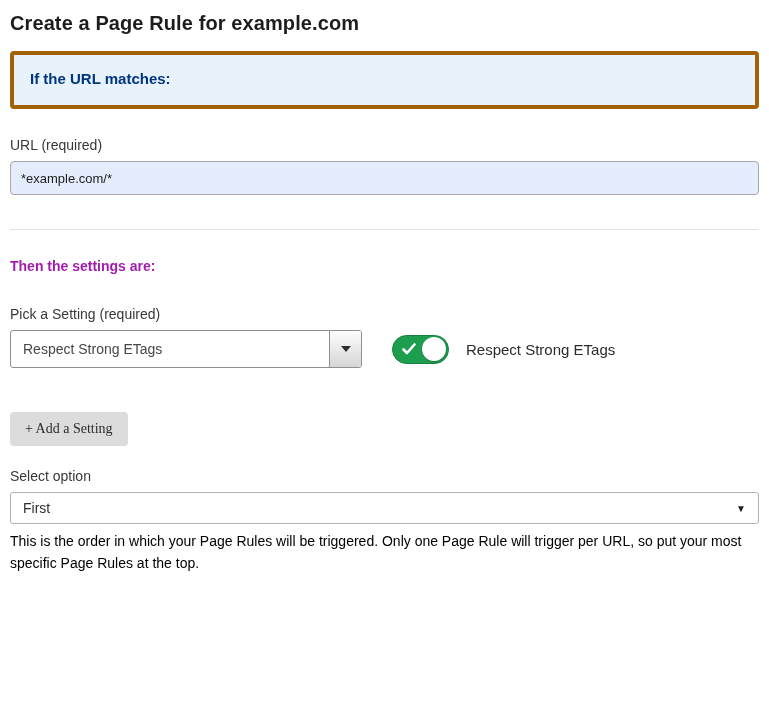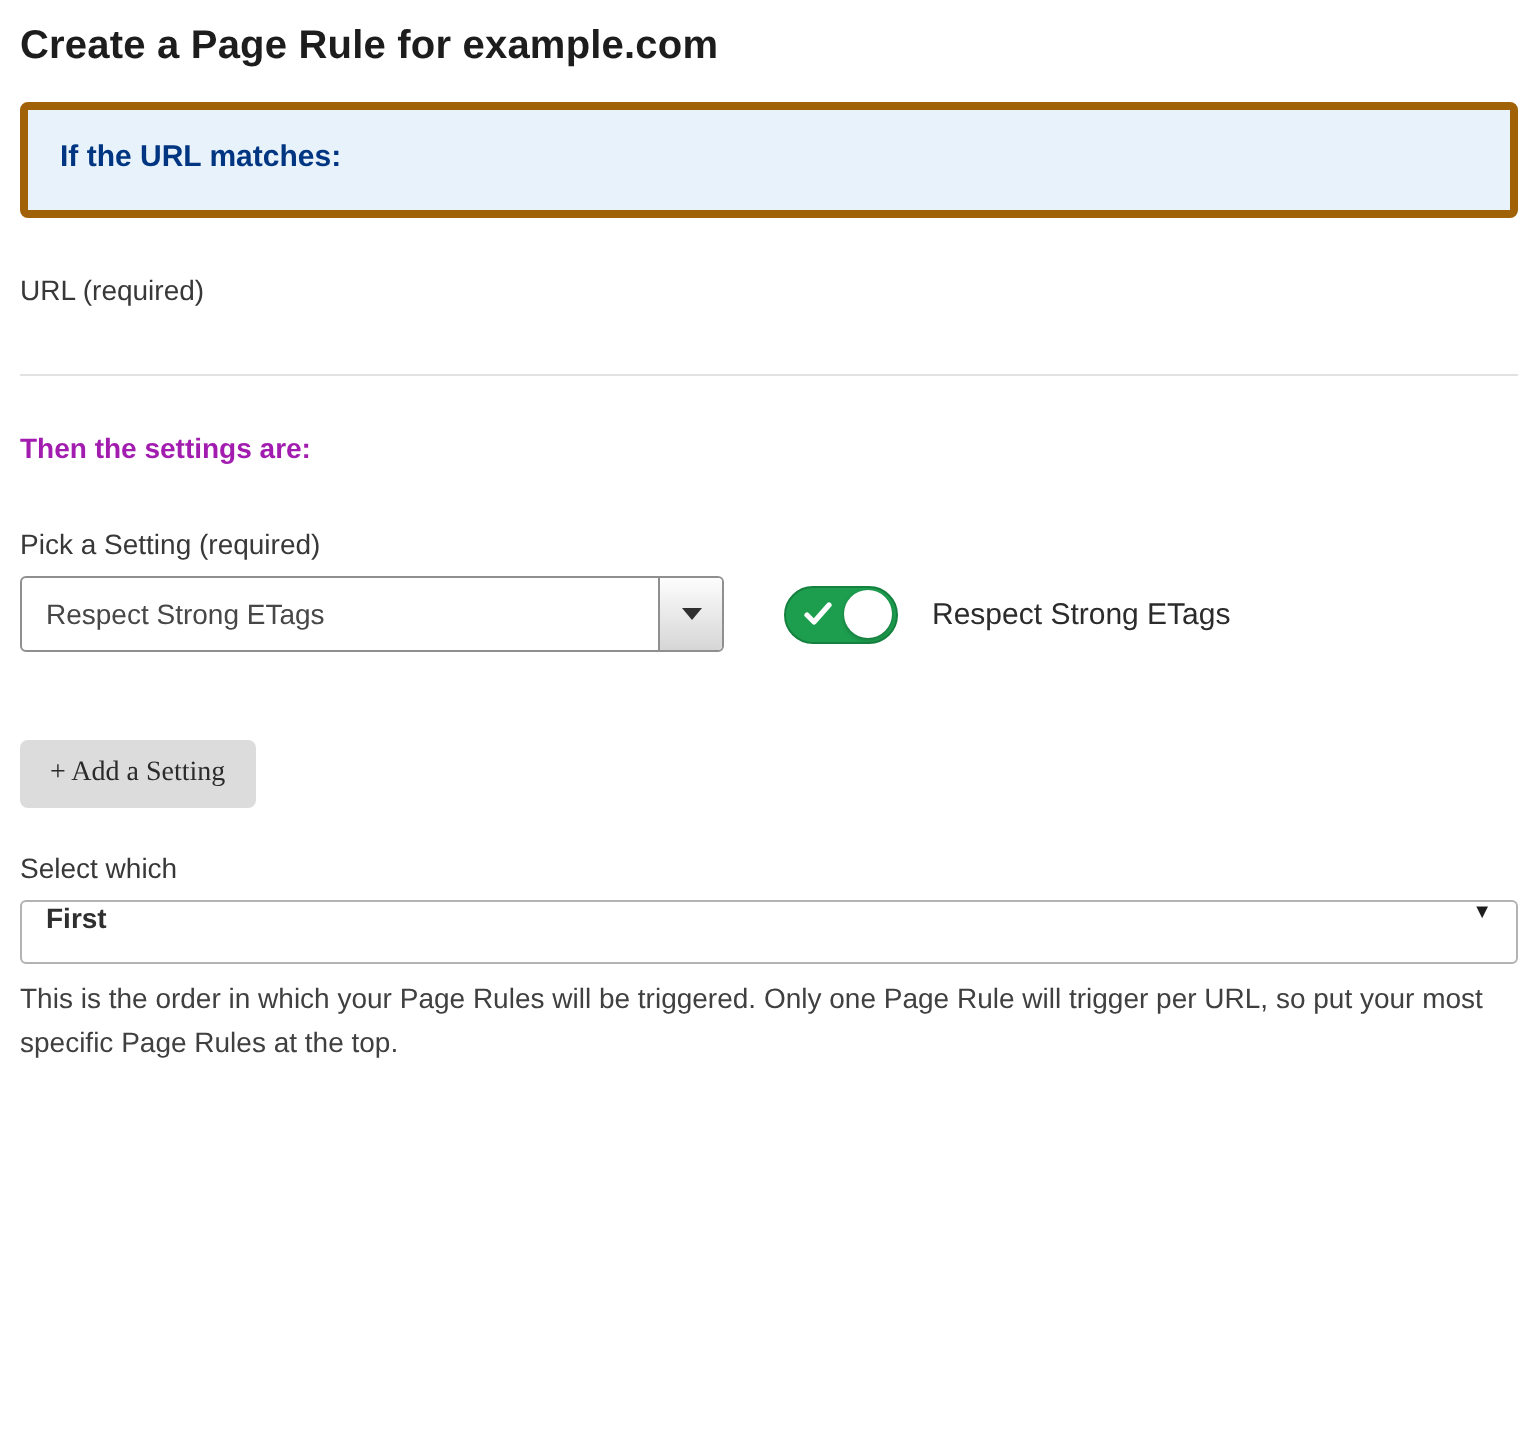--- a/index.html
+++ b/index.html
@@ -153,50 +153,50 @@
 
   h2.order-heading { margin-top: 46px; }
 
   .order-select {
     margin-top: 8px;
     height: 32px;
     border: 1px solid #b3b3b3;
     border-radius: 3px;
     background: #ffffff;
     display: flex;
-    align-items: flex-start;
+    align-items: center;
     justify-content: space-between;
     padding: 0 12px;
     font-size: 14px;
     color: #2f2f2f;
     cursor: pointer;
-    font-weight: bold;
   }
   .order-select .chev { font-size: 10px; color: #1d1d1d; }
 
   .help-text {
     font-size: 14px;
-    color: #404040;
+    color: #000000;
     line-height: 22px;
     margin: 6px 0 16px 0;
     max-width: 740px;
   }
 </style>
 </head>
 <body>
 
 <div class="page">
 
   <h1 class="page-title">Create a Page Rule for example.com</h1>
 
   <div class="info-box">
     <p class="info-heading">If the URL matches:</p>
   </div>
 
   <label class="field-label">URL (required)</label>
+  <input type="text" class="url-input" value="*example.com/*" style="">
 
   <hr class="divider">
 
   <h2 class="section-heading">Then the settings are:</h2>
 
   <label class="field-label" style="margin-top:32px;">Pick a Setting (required)</label>
 
   <div class="setting-row">
     <div class="select-box">
       <span class="select-text">Respect Strong ETags</span>
@@ -211,21 +211,21 @@
       </svg>
       <span class="knob"></span>
     </div>
 
     <span class="toggle-label">Respect Strong ETags</span>
   </div>
 
   <button class="btn gray add-setting">+ Add a Setting</button>
 
 
-  <label class="field-label" style="margin-top:22px;">Select which</label>
+  <label class="field-label" style="margin-top:22px;">Select option</label>
 
   <div class="order-select">
     <span>First</span>
     <span class="chev">▼</span>
   </div>
 
   <p class="help-text">This is the order in which your Page Rules will be triggered. Only one Page Rule will trigger per URL, so put your most specific Page Rules at the top.</p>
 
   
 

